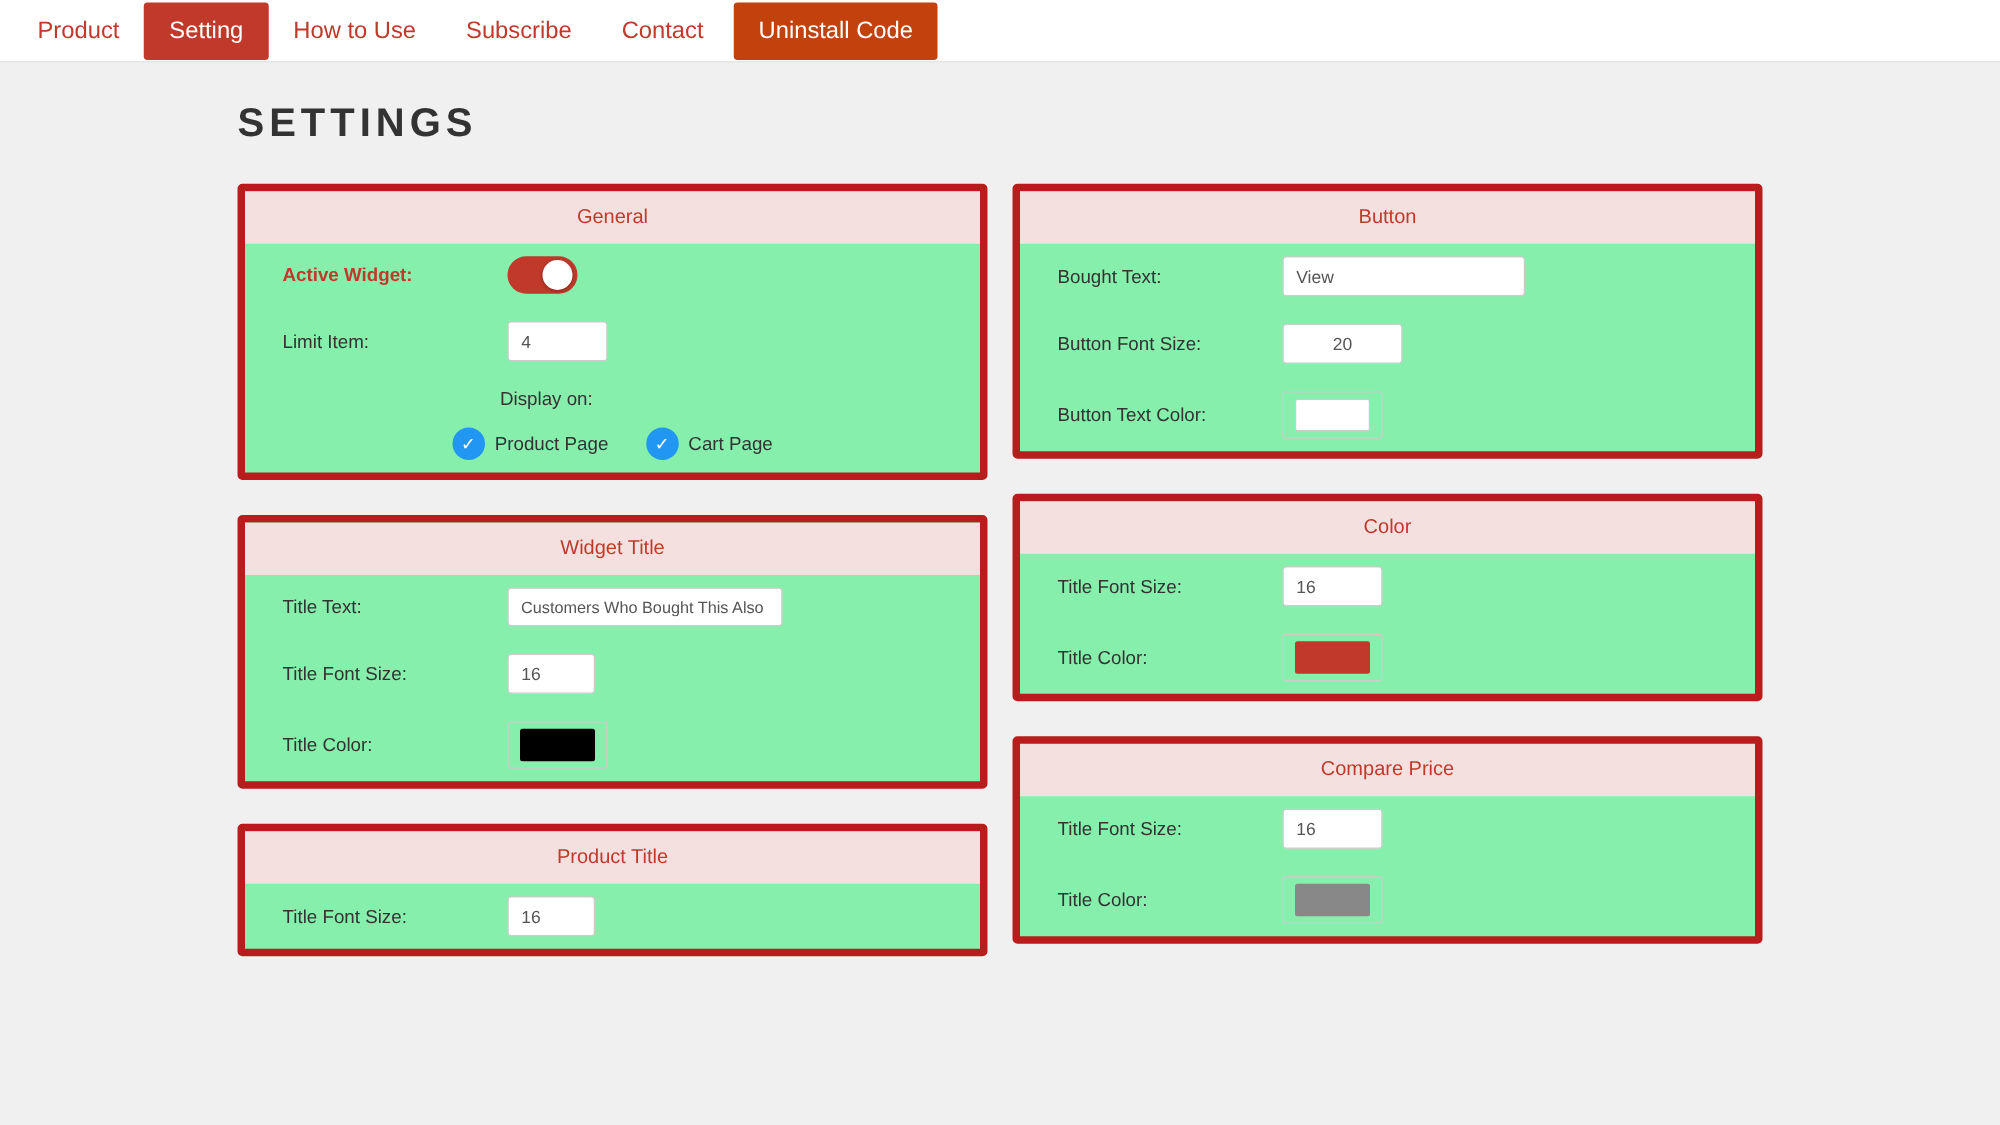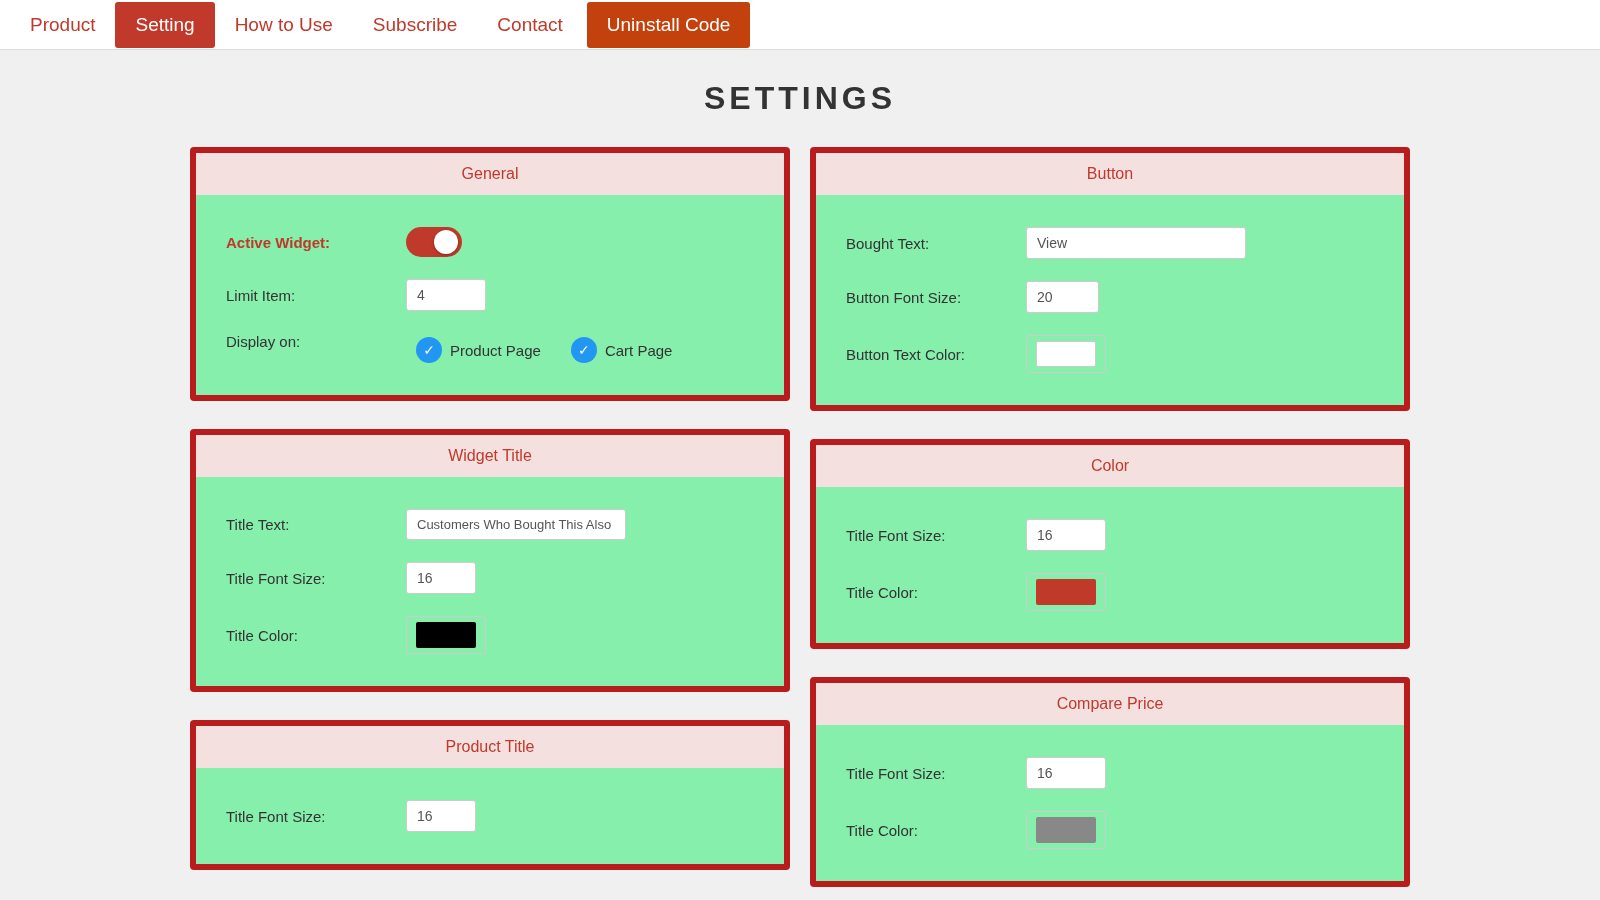--- a/index.html
+++ b/index.html
@@ -39,21 +39,20 @@
       margin-left: 4px;
     }
 
     
     .main-content {
       max-width: 1260px;
       margin: 0 auto;
       padding: 30px 20px;
     }
     .page-title {
-      text-align: center;
       font-size: 32px;
       font-weight: 600;
       letter-spacing: 4px;
       color: #333;
       margin-bottom: 30px;
     }
 
     .settings-grid {
       display: grid;
       grid-template-columns: 1fr 1fr;
@@ -71,21 +70,21 @@
     }
     .section-header {
       background: #f5e0e0;
       padding: 12px 20px;
       text-align: center;
       font-size: 16px;
       color: #c0392b;
       font-weight: 500;
     }
     .section-body {
-      padding: 32px 30px;
+      padding: 10px 30px;
     }
 
     
     .form-row {
       display: flex;
       align-items: center;
       margin-bottom: 22px;
     }
     .form-row:last-child {
       margin-bottom: 0;
@@ -129,21 +128,21 @@
     
     .text-input {
       border: 1px solid #ccc;
       border-radius: 3px;
       padding: 7px 10px;
       font-size: 14px;
       color: #555;
       width: 80px;
     }
     .text-input.wide {
-      width: 220px;
+      width: 194px;
     }
 
     
     .color-swatch {
       border: 1px solid #ccc;
       border-radius: 3px;
       padding: 4px;
       width: 80px;
       height: 38px;
       display: flex;
@@ -228,21 +227,21 @@
               <div class="toggle-knob"></div>
             </div>
           </div>
 
 
           <div class="form-row">
             <span class="form-label">Limit Item:</span>
             <input class="text-input" type="text" value="4" style="width: 80px;">
           </div>
 
-          <div class="form-row" style="align-items:flex-start; flex-direction:row; gap:10px;">
+          <div class="form-row" style="align-items:center; flex-direction:column; ">
             <span class="form-label display-on-label">Display on:</span>
             <div class="checkbox-row">
               <div class="checkbox-item">
                 <div class="check-icon">✓</div>
                 <span>Product Page</span>
               </div>
               <div class="checkbox-item">
                 <div class="check-icon">✓</div>
                 <span>Cart Page</span>
               </div>
@@ -296,21 +295,21 @@
         <div class="section-header">Button</div>
         <div class="section-body">
 
           <div class="form-row">
             <span class="form-label">Bought Text:</span>
             <input class="text-input wide" type="text" value="View" style="">
           </div>
 
           <div class="form-row">
             <span class="form-label">Button Font Size:</span>
-            <input class="text-input" type="text" value="20" style="width: 73px;">
+            <input class="text-input" type="text" value="20" style="width: 96px; text-align: center;">
           </div>
 
           <div class="form-row">
             <span class="form-label">Button Text Color:</span>
             <div class="color-swatch">
               <div class="swatch-inner" style="background:#ffffff; border:1px solid #ccc;"></div>
             </div>
           </div>
 
 

